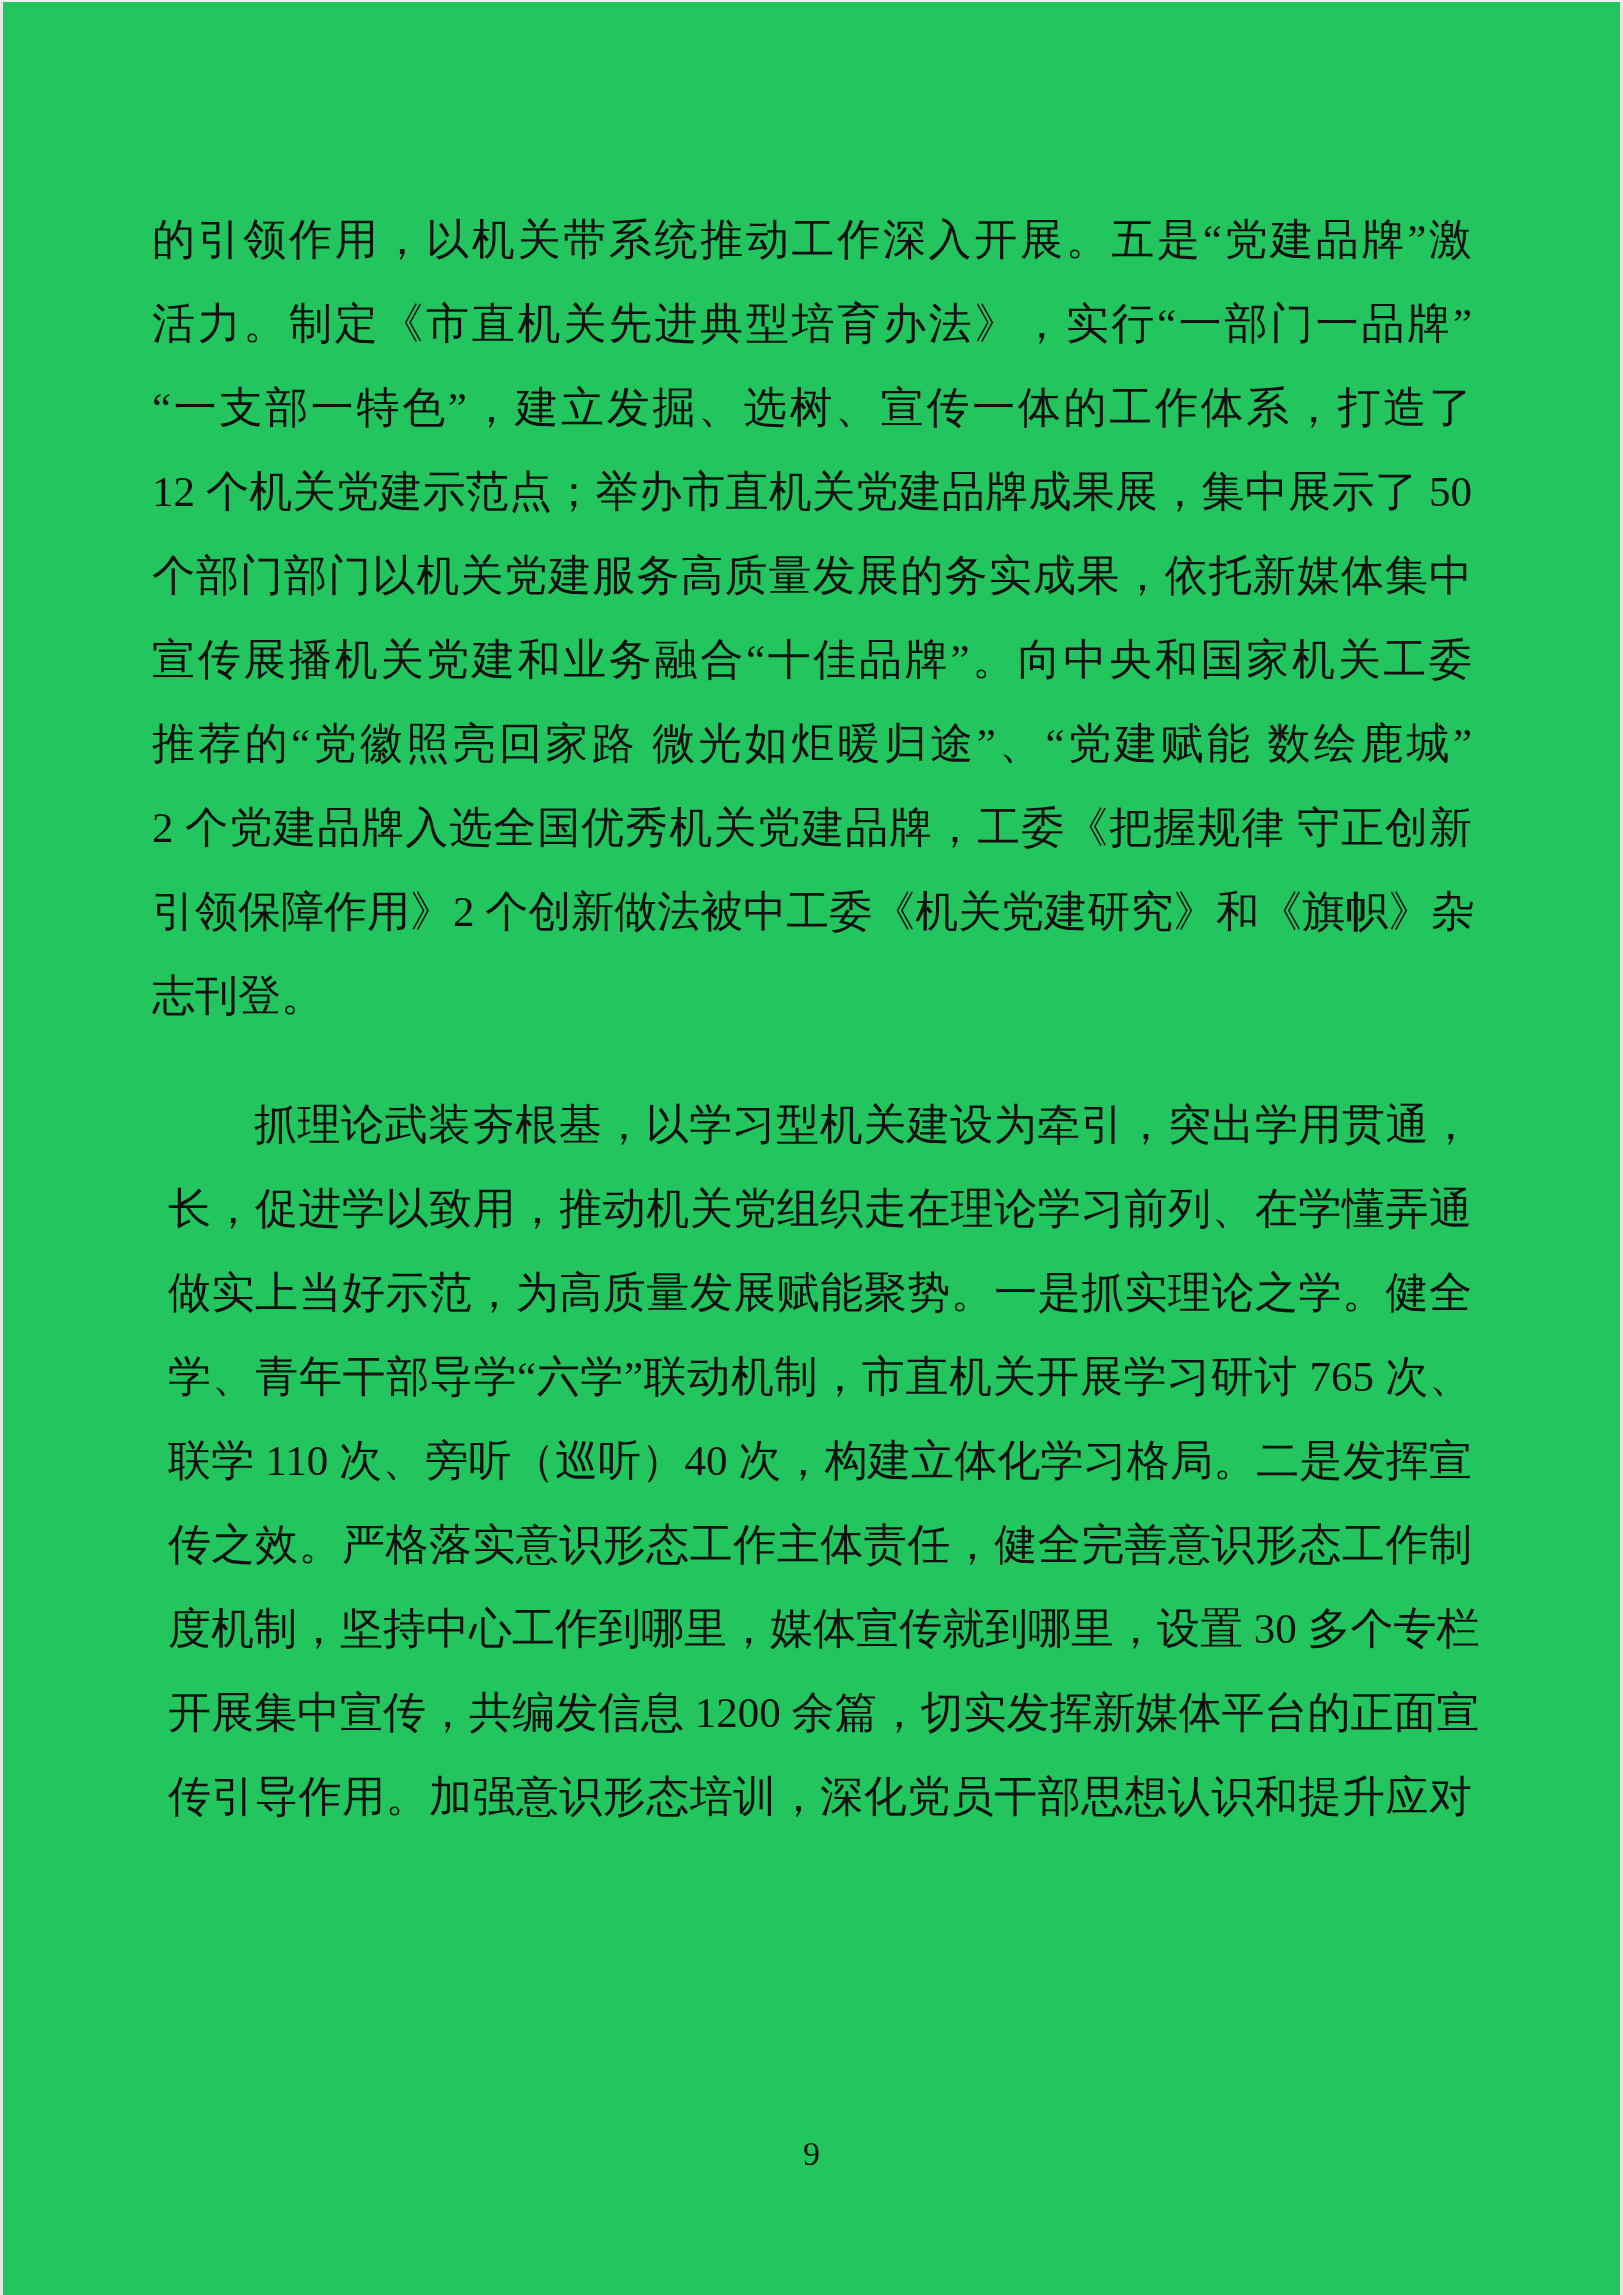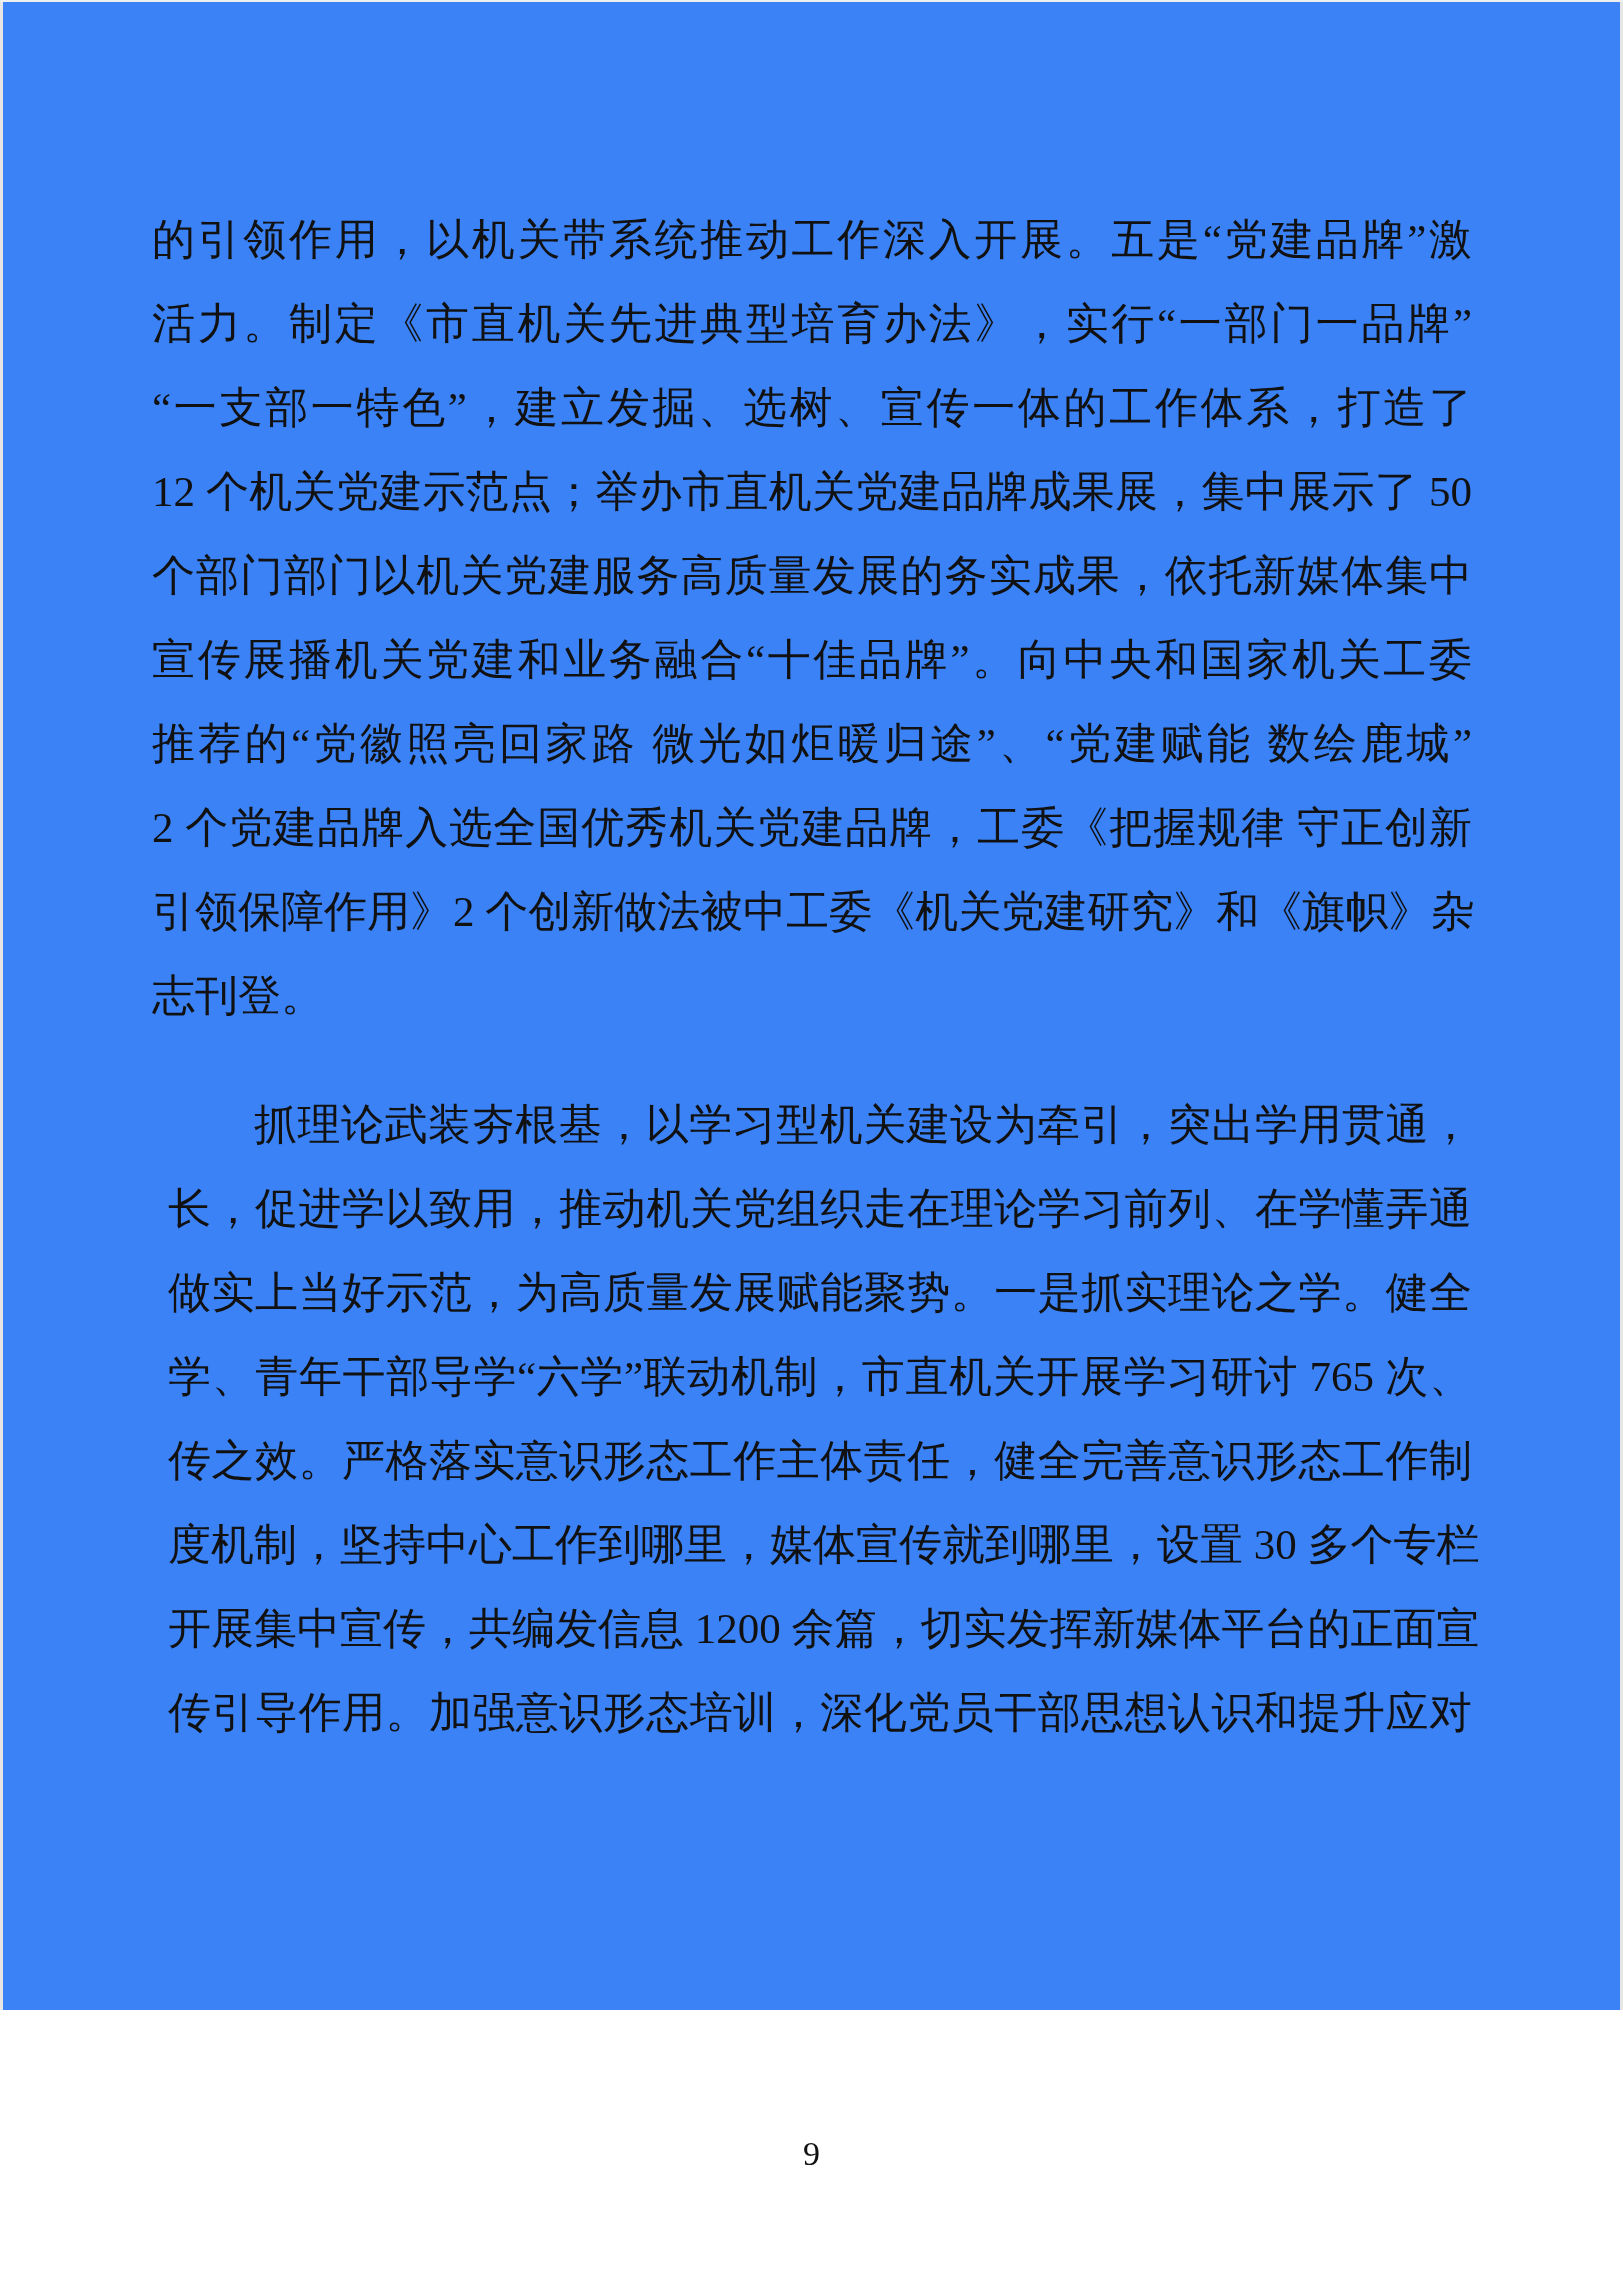--- a/index.html
+++ b/index.html
@@ -12,22 +12,22 @@
     position: relative;
     background: #ffffff;
     font-family: "Liberation Serif", serif;
     color: #111111;
     overflow: hidden;
   }
   .page {
     position: absolute;
     left: 0; top: 0;
     width: 1623px;
-    height: 2010px;
-    background: #3b82f6;
+    height: 2295px;
+    background: #22c55e;
   }
   .edge {
     position: absolute;
     background: #e6e6e6;
   }
   .edge-left   { left: 0; top: 0; width: 3.1px; height: 100%; }
   .edge-right  { right: 0; top: 0; width: 3.1px; height: 100%; }
   .edge-top    { left: 0; top: 0; width: 100%; height: 2px; background: #efefef; }
   .text-block {
     position: absolute;
@@ -89,20 +89,21 @@
       <div class="line">2 个党建品牌入选全国优秀机关党建品牌，工委《把握规律 守正创新</div>
       <div class="line">引领保障作用》2 个创新做法被中工委《机关党建研究》和《旗帜》杂</div>
       <div class="line short-last">志刊登。</div>
     </div>
 
     <div class="para para-2">
       <div class="line first-indent">抓理论武装夯根基，以学习型机关建设为牵引，突出学用贯通，</div>
       <div class="line">长，促进学以致用，推动机关党组织走在理论学习前列、在学懂弄通</div>
       <div class="line">做实上当好示范，为高质量发展赋能聚势。一是抓实理论之学。健全</div>
       <div class="line">学、青年干部导学“六学”联动机制，市直机关开展学习研讨 765 次、</div>
+      <div class="line">联学 110 次、旁听（巡听）40 次，构建立体化学习格局。二是发挥宣</div>
       <div class="line">传之效。严格落实意识形态工作主体责任，健全完善意识形态工作制</div>
       <div class="line">度机制，坚持中心工作到哪里，媒体宣传就到哪里，设置 30 多个专栏</div>
       <div class="line">开展集中宣传，共编发信息 1200 余篇，切实发挥新媒体平台的正面宣</div>
       <div class="line">传引导作用。加强意识形态培训，深化党员干部思想认识和提升应对</div>
     </div>
 
   </div>
 
   <div class="page-number">9</div>
 </div>

